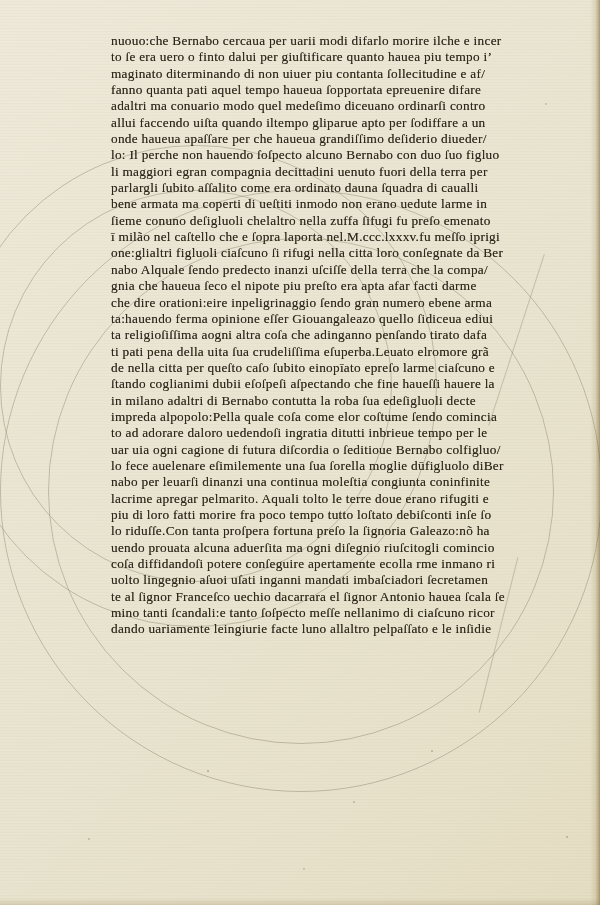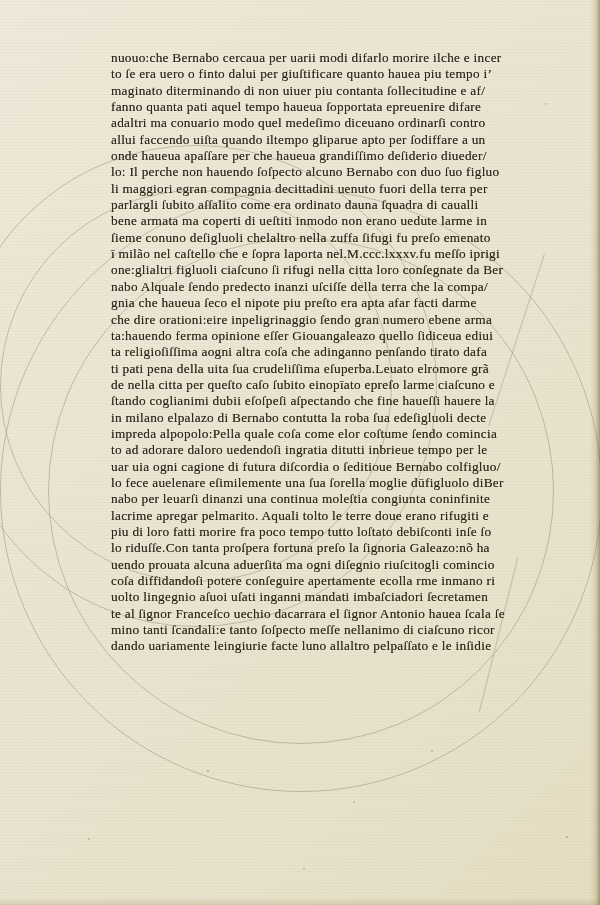--- a/index.html
+++ b/index.html
@@ -53,21 +53,21 @@
       566px 836px 0 0 rgba(120,95,55,0.40),
       238px 318px 0 0 rgba(120,95,55,0.30),
       545px 103px 0 0 rgba(120,95,55,0.30),
       129px 158px 0 0 rgba(120,95,55,0.25),
       303px 868px 0 0 rgba(120,95,55,0.30);
     pointer-events: none;
   }
   
   .textblock {
     position: absolute;
-    left: 111px; top: 50px; width: 448px;
+    left: 111px; top: 33px; width: 448px;
     color: #2e271c;
   }
   .line {
     height: 16.35px;
     line-height: 16.35px;
     white-space: nowrap;
     font-size: 13.3px;
     letter-spacing: 0.02em;
     text-shadow: 0 0 0.5px rgba(46,39,28,0.55);
   }
@@ -103,21 +103,21 @@
       <div class="line">ī milão nel caſtello che e ſopra laporta nel.M.ccc.lxxxv.fu meſſo iprigi</div>
       <div class="line">one:glialtri figluoli ciaſcuno ſi rifugi nella citta loro conſegnate da Ber</div>
       <div class="line">nabo Alquale ſendo predecto inanzi uſciſſe della terra che la compa/</div>
       <div class="line">gnia che haueua ſeco el nipote piu preſto era apta afar facti darme</div>
       <div class="line">che dire orationi:eire inpeligrinaggio ſendo gran numero ebene arma</div>
       <div class="line">ta:hauendo ferma opinione eſſer Giouangaleazo quello ſidiceua ediui</div>
       <div class="line">ta religioſiſſima aogni altra coſa che adinganno penſando tirato dafa</div>
       <div class="line">ti pati pena della uita ſua crudeliſſima eſuperba.Leuato elromore grã</div>
       <div class="line">de nella citta per queſto caſo ſubito einopīato epreſo larme ciaſcuno e</div>
       <div class="line">ſtando coglianimi dubii eſoſpeſi aſpectando che fine haueſſi hauere la</div>
-      <div class="line">in milano elpalazo di Bernabo contutta la roba ſua edeſigluoli decte</div>
+      <div class="line">in milano adaltri di Bernabo contutta la roba ſua edeſigluoli decte</div>
       <div class="line">impreda alpopolo:Pella quale coſa come elor coſtume ſendo comincia</div>
       <div class="line">to ad adorare daloro uedendoſi ingratia ditutti inbrieue tempo per le</div>
       <div class="line">uar uia ogni cagione di futura diſcordia o ſeditioue Bernabo colfigluo/</div>
       <div class="line">lo fece auelenare eſimilemente una ſua ſorella moglie dūfigluolo diBer</div>
       <div class="line">nabo per leuarſi dinanzi una continua moleſtia congiunta coninfinite</div>
       <div class="line">lacrime apregar pelmarito. Aquali tolto le terre doue erano rifugiti e</div>
       <div class="line">piu di loro fatti morire fra poco tempo tutto loſtato debiſconti inſe ſo</div>
       <div class="line">lo riduſſe.Con tanta proſpera fortuna preſo la ſignoria Galeazo:nõ ha</div>
       <div class="line">uendo prouata alcuna aduerſita ma ogni diſegnio riuſcitogli comincio</div>
       <div class="line">coſa diffidandoſi potere conſeguire apertamente ecolla rme inmano ri</div>

